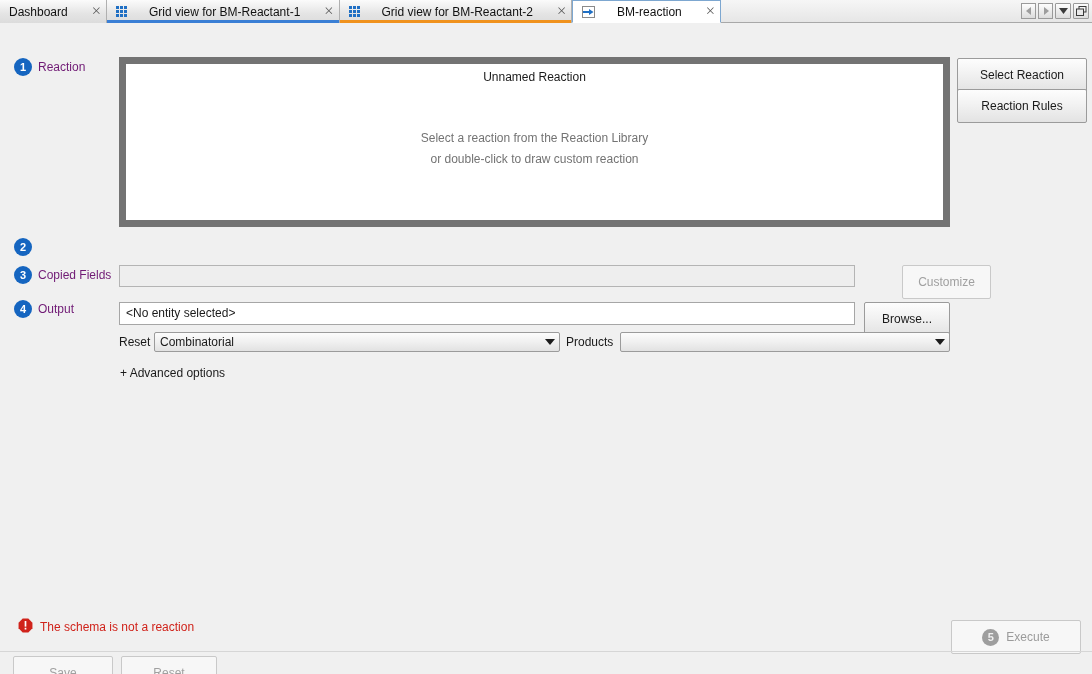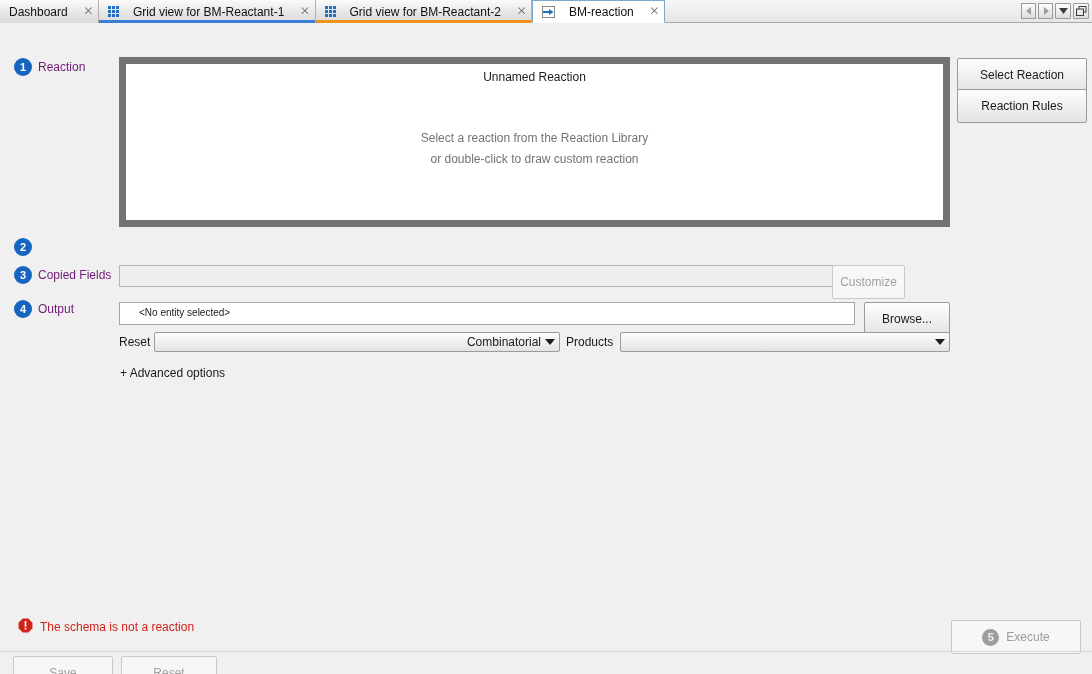--- a/index.html
+++ b/index.html
@@ -19,21 +19,21 @@
     height: 23px;
     background: linear-gradient(to bottom, #f6f6f6 0%, #e6e6e6 100%);
     border-bottom: 1px solid #a8a8a8;
     display: flex;
     align-items: stretch;
   }
   .tab {
     position: relative;
     display: flex;
     align-items: center;
-    gap: 14px;
+    gap: 22px;
     padding: 0 7px 0 9px;
     height: 23px;
     background: linear-gradient(to bottom, #fbfbfb 0%, #e4e4e4 60%, #dcdcdc 100%);
     border-right: 1px solid #b0b0b0;
     font-size: 12px;
     color: #111;
     cursor: default;
     white-space: nowrap;
   }
   .tab.active {
@@ -176,33 +176,33 @@
 
   #select-reaction-btn { position: absolute; left: 957px; top: 35px; width: 130px; height: 22px; }
   #reaction-rules-btn  { position: absolute; left: 957px; top: 66px; width: 130px; height: 20px; }
 
   
   .tinput {
     position: absolute;
     border: 1px solid #a6a6a6;
     background: #ffffff;
     font-family: "Liberation Sans", sans-serif;
-    font-size: 10px;
-    color: #1a1a1a;
-    padding: 0 19px;
+    font-size: 12px;
+    color: #1a1a1a;
+    padding: 0 6px;
     line-height: 20px;
   }
   .tinput.disabled {
     background: #eeeeee;
     border-color: #b4b4b4;
     color: #888888;
   }
 
   #copied-fields-input { left: 119px; top: 242px; width: 736px; height: 22px; }
-  #customize-btn       { position: absolute; left: 832px; top: 242px; width: 73px; height: 22px; }
+  #customize-btn       { position: absolute; left: 902px; top: 242px; width: 89px; height: 22px; }
 
   #output-input { left: 119px; top: 279px; width: 736px; height: 23px; }
   #browse-btn   { position: absolute; left: 864px; top: 279px; width: 86px; height: 23px; }
 
   
   .lbl {
     position: absolute;
     font-size: 12px;
     color: #1a1a1a;
     line-height: 20px;
@@ -222,21 +222,21 @@
   }
   .ddown .dval { flex: 1; line-height: 1; white-space: nowrap; overflow: hidden; }
   .caret {
     width: 0; height: 0;
     border-left: 5px solid transparent;
     border-right: 5px solid transparent;
     border-top: 6px solid #1c1c1c;
     margin-left: 4px;
   }
   #mode-label    { left: 119px; top: 309px; }
-  #mode-select   { left: 154px; top: 309px; width: 406px; text-align: right; }
+  #mode-select   { left: 154px; top: 309px; width: 406px; }
   #products-label{ left: 566px; top: 309px; }
   #products-select { left: 620px; top: 309px; width: 330px; }
 
   #advanced-options {
     position: absolute;
     left: 120px; top: 343px;
     font-size: 12px;
     color: #1a1a1a;
     cursor: default;
   }

